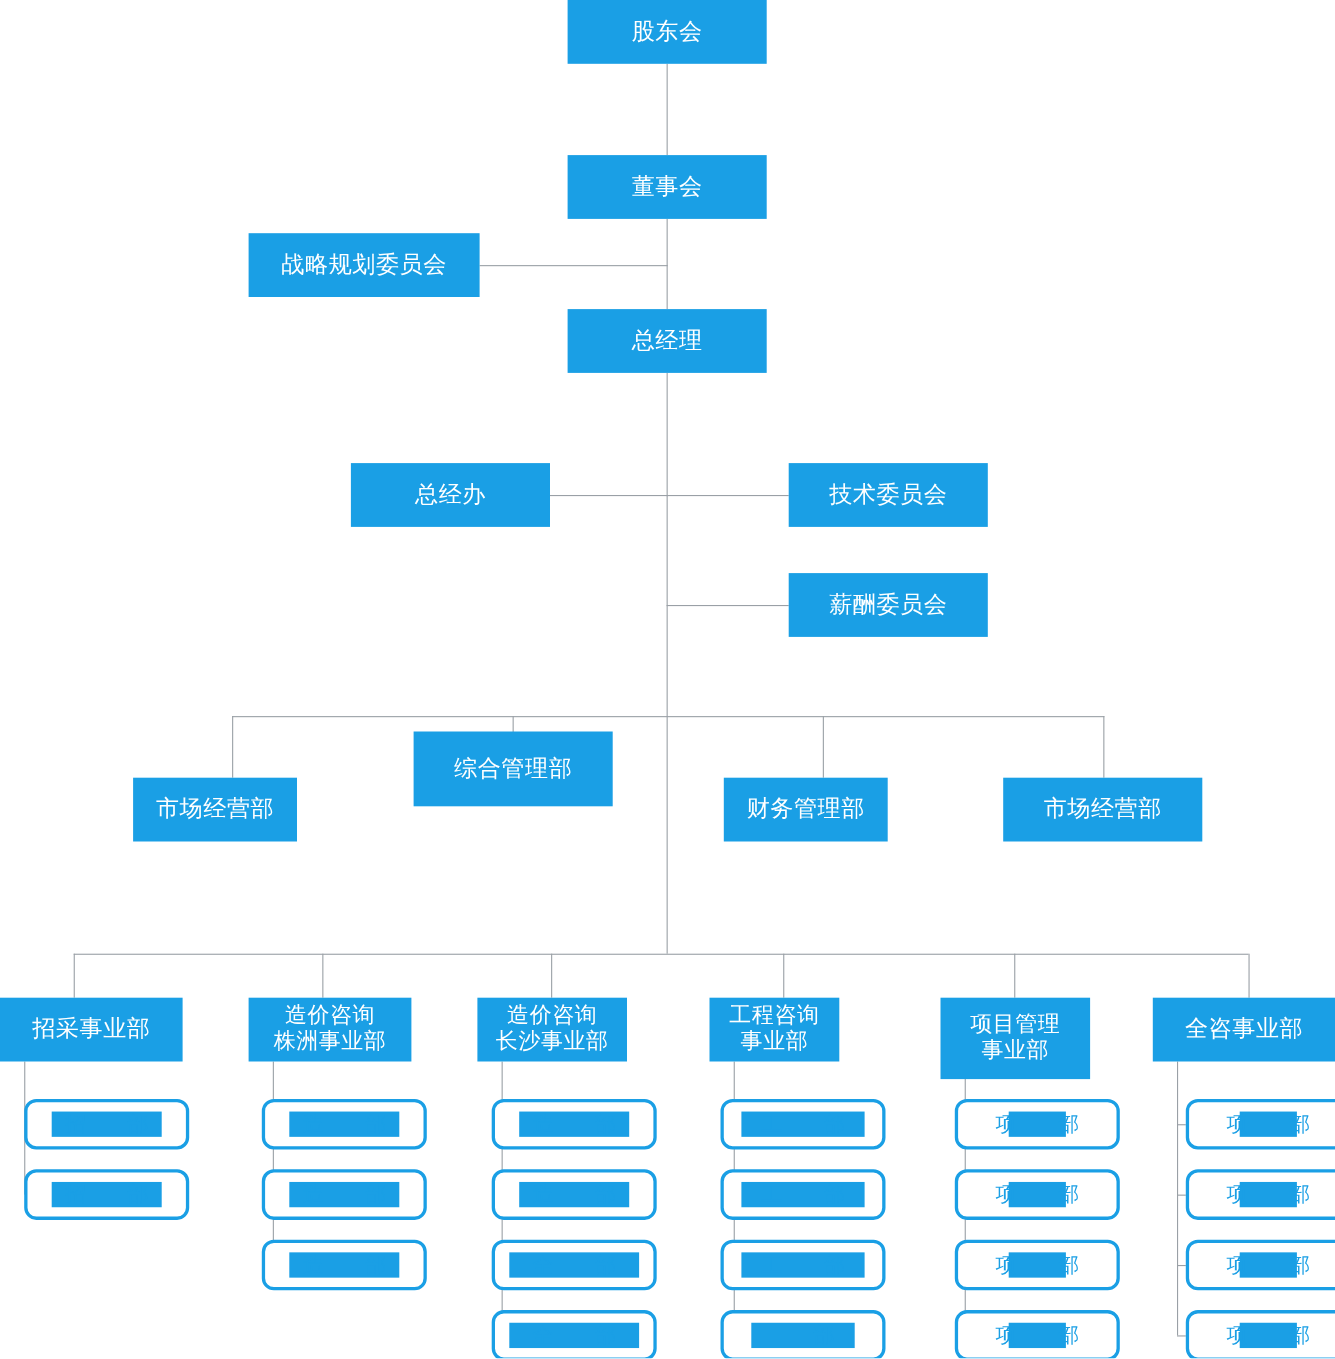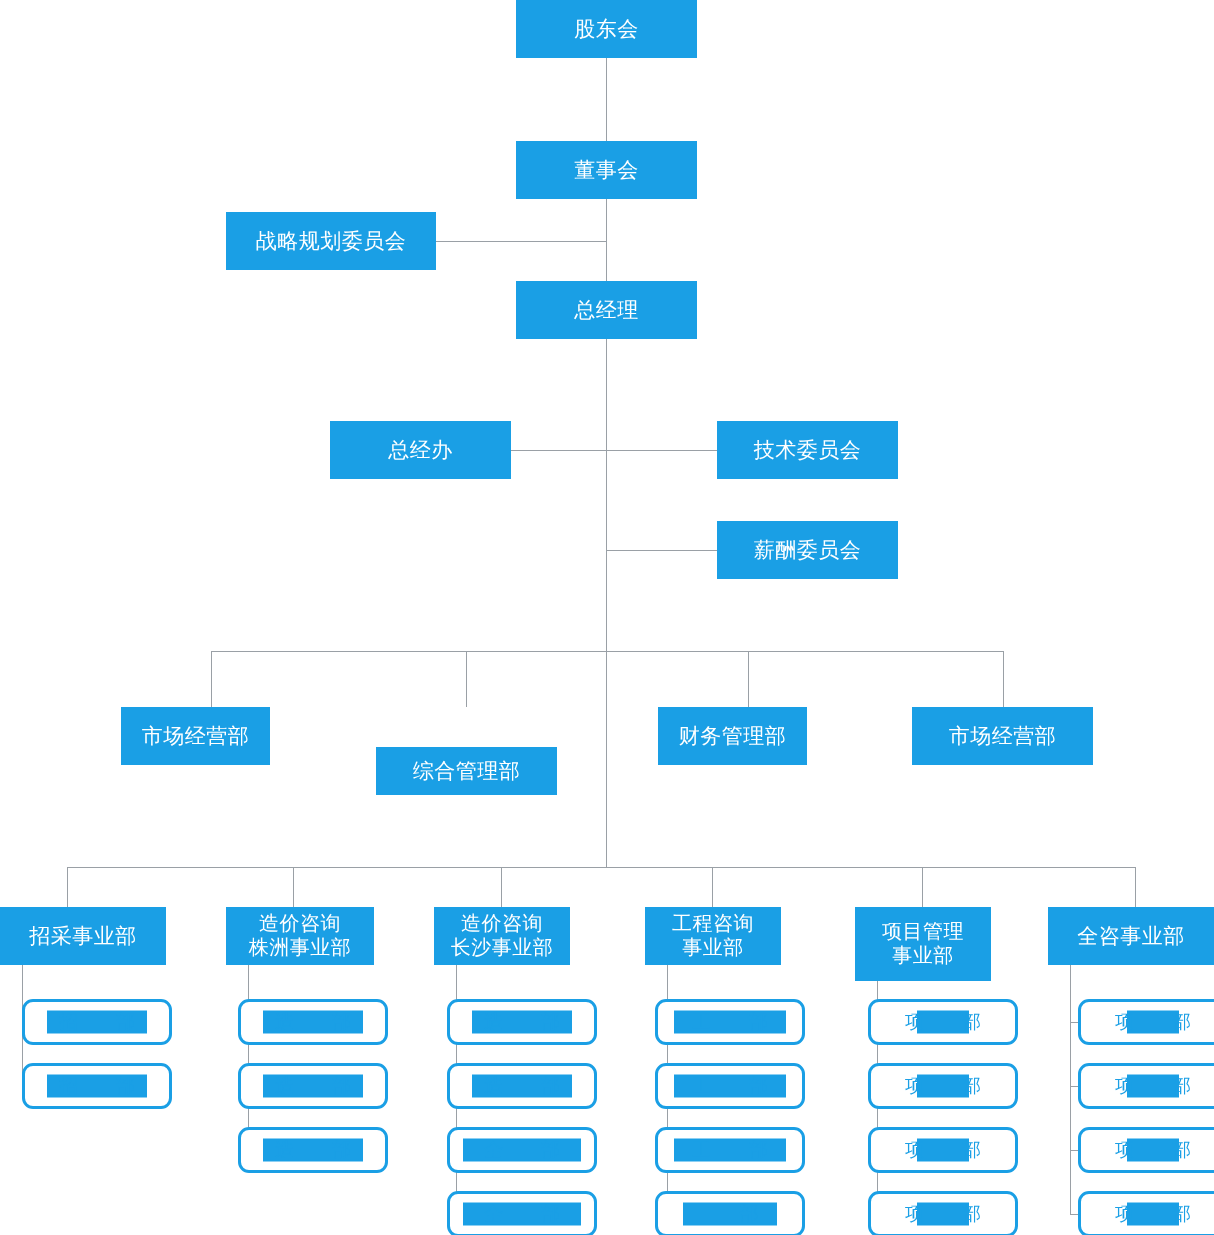--- a/index.html
+++ b/index.html
@@ -111,28 +111,28 @@
   <div class="ln v" style="left:1135px; top:867px; height:40px;"></div>
 
   <div class="node" style="left:516px; top:0px; width:181px; height:58px;">股东会</div>
 
   <div class="node" style="left:516px; top:141px; width:181px; height:58px;">董事会</div>
 
   <div class="node" style="left:226px; top:212px; width:210px; height:58px;">战略规划委员会</div>
 
   <div class="node" style="left:516px; top:281px; width:181px; height:58px;">总经理</div>
 
-  <div class="node" style="left:330px; top:421px; width:181px; height:58px;">总经办</div>
+  <div class="node" style="left:319px; top:421px; width:181px; height:58px;">总经办</div>
 
   <div class="node" style="left:717px; top:421px; width:181px; height:58px;">技术委员会</div>
 
   <div class="node" style="left:717px; top:521px; width:181px; height:58px;">薪酬委员会</div>
 
   <div class="node" style="left:121px; top:707px; width:149px; height:58px;">市场经营部</div>
-  <div class="node" style="left:376px; top:747px; width:181px; height:48px;">综合管理部</div>
+  <div class="node" style="left:376px; top:665px; width:181px; height:68px;">综合管理部</div>
   <div class="node" style="left:658px; top:707px; width:149px; height:58px;">财务管理部</div>
   <div class="node" style="left:912px; top:707px; width:181px; height:58px;">市场经营部</div>
 
   <div id="bu-layer">
       <div class="node" style="left: 0px; top: 907px; width: 166px; height: 58px;">招采事业部</div>
       <div class="ln v" style="left: 22px; top: 965px; height: 121px;"></div>
       <div class="ln h" style="left: 22px; top: 1022px; width: 0px;"></div>
       <div class="subnode" style="left: 22px; top: 999px; width: 150px; height: 46px;">
         <span class="subtext">招　　部</span>
         <div class="redact" style="width: 100px; margin-left: -50px;"></div>
@@ -176,21 +176,21 @@
       <div class="ln h" style="left: 456px; top: 1150px;"></div>
       <div class="subnode" style="left: 447px; top: 1127px; width: 150px; height: 46px;">
         <span class="subtext">全　　部</span>
         <div class="redact" style="width: 118px; margin-left: -59px;"></div>
       </div>
       <div class="ln h" style="left: 456px; top: 1214px;"></div>
       <div class="subnode" style="left: 447px; top: 1191px; width: 150px; height: 46px;">
         <span class="subtext">全　　部</span>
         <div class="redact" style="width: 118px; margin-left: -59px;"></div>
       </div>
-      <div class="node two-line" style="left: 645px; top: 907px; width: 136px; height: 58px;">工程咨询
+      <div class="node two-line" style="left: 645px; top: 907px; width: 118px; height: 58px;">工程咨询
 事业部</div>
       <div class="ln v" style="left: 667px; top: 965px; height: 249px;"></div>
       <div class="ln h" style="left: 667px; top: 1022px;"></div>
       <div class="subnode" style="left: 655px; top: 999px; width: 150px; height: 46px;">
         <span class="subtext">工　　部</span>
         <div class="redact" style="width: 112px; margin-left: -56px;"></div>
       </div>
       <div class="ln h" style="left: 667px; top: 1086px;"></div>
       <div class="subnode" style="left: 655px; top: 1063px; width: 150px; height: 46px;">
         <span class="subtext">工　　部</span>

